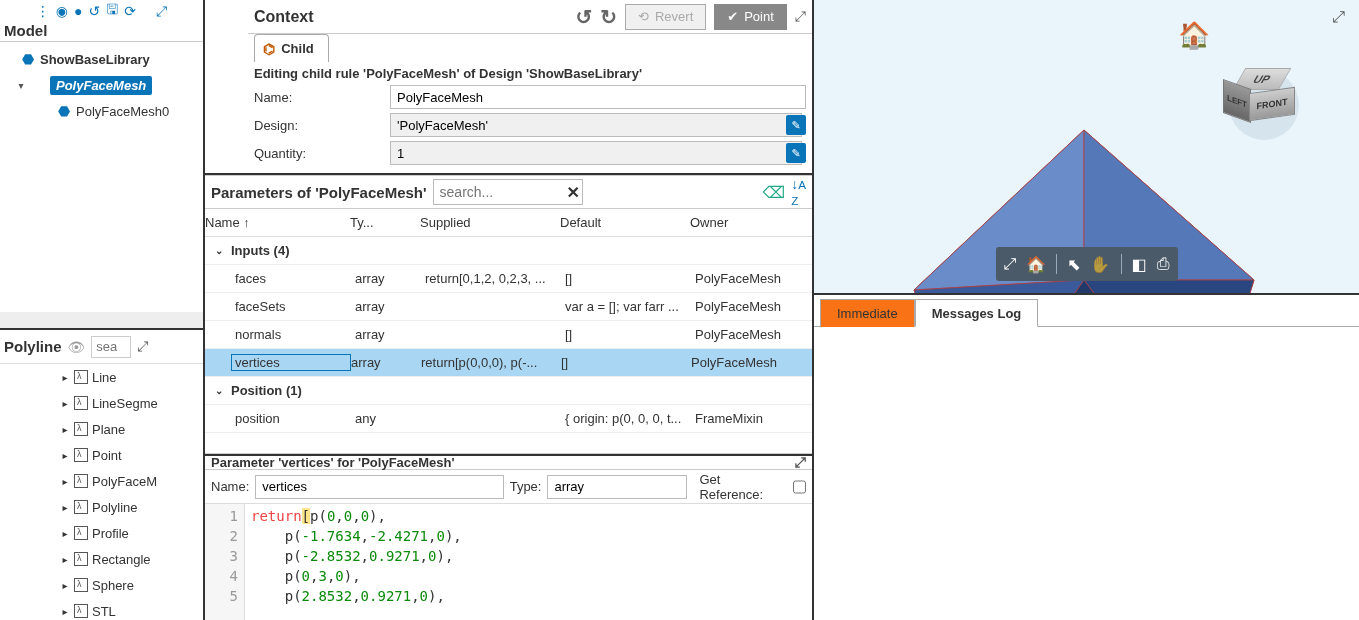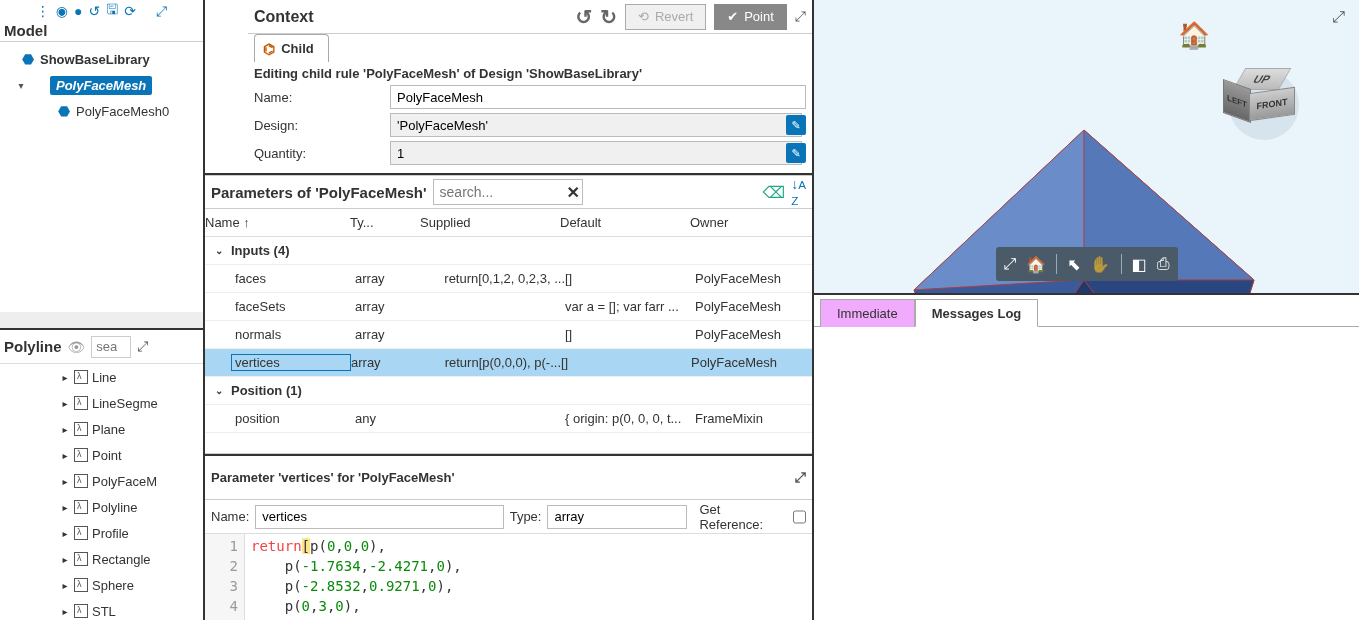--- a/index.html
+++ b/index.html
@@ -63,24 +63,24 @@
 .params-header .eraser { font-size: 16px; color: #2a8; cursor:pointer; }
 .params-header .sort { font-size: 14px; color: #0a74b8; cursor:pointer; }
 .grid-head { display: flex; height: 28px; align-items: center; border-bottom: 1px solid #ddd; color: #333; }
 .gh-c1 { width: 120px; } .gh-c2 { width: 70px; margin-left: 25px; } .gh-c3 { width: 140px; } .gh-c4 { width: 130px; } .gh-c5 { width: 110px; }
 .grid { flex:1; overflow:auto; }
 .group-row { display: flex; align-items: center; height: 28px; padding-left: 10px; font-weight: bold; border-bottom: 1px solid #eee; background: #fff; }
 .group-row .caret { width: 16px; font-size: 10px; }
 .data-row { display: flex; align-items: center; height: 28px; padding-left: 30px; border-bottom: 1px solid #eee; cursor:pointer; }
 .data-row.sel { background: #a9d6f3; }
 .data-row.sel .c1 { border:1px solid #0a74b8; margin-left:-4px; padding-left:3px; }
-.c1 { width: 120px; } .c2 { width: 70px; } .c3 { width: 140px; overflow:hidden; text-overflow:ellipsis; white-space:nowrap;text-align:right; } .c4 { width: 130px; overflow:hidden; text-overflow:ellipsis; white-space:nowrap; } .c5 { width: 110px; }
+.c1 { width: 120px; } .c2 { width: 70px; } .c3 { width: 140px; overflow:hidden; text-overflow:ellipsis; white-space:nowrap; } .c4 { width: 130px; overflow:hidden; text-overflow:ellipsis; white-space:nowrap; } .c5 { width: 110px; }
 
 .editor-panel { flex: 0 0 166px; display: flex; flex-direction: column; border-top: 2px solid #333; min-height:0; }
-.editor-header { height: 44px; display: flex; align-items: center; padding: 0 6px; font-weight: bold; border-bottom: 1px solid #ccc; gap: 32px; }
+.editor-header { height: 14px; display: flex; align-items: center; padding: 0 6px; font-weight: bold; border-bottom: 1px solid #ccc; gap: 32px; }
 .editor-header .spacer { flex:1; }
 .editor-form { height: 34px; display: flex; align-items: center; padding: 0 6px; gap: 6px; border-bottom:1px solid #ddd; }
 .editor-form input { height: 24px; border: 1px solid #bbb; padding: 0 6px; font-size: 13px; }
 .editor-form .name-in { width: 250px; } .editor-form .type-in { width: 140px; }
 .editor-form .spacer { flex:1; }
 .code-area { flex:1; display:flex; font-family: Menlo, Consolas, monospace; font-size:14px; overflow:auto; }
 .gutter { width: 40px; background: #f6f6f6; color: #999; text-align: right; padding: 2px 6px 0 0; line-height: 20px; border-right:1px solid #ddd; }
 .code { padding: 2px 0 0 6px; line-height: 20px; white-space: pre; }
 .kw { color: #ef4444; } .num { color: #0a8a0a; } .hl { background: #ffe58a; }
 
@@ -95,21 +95,21 @@
 .viewcube .face-front { position:absolute; top:30px; left:30px; width:46px; height:28px; background:linear-gradient(#ccc,#999); transform:skewY(-8deg); display:flex; align-items:center; justify-content:center; font-size:9px; font-weight:bold; color:#333; border:1px solid #888; }
 .viewcube .face-left { position:absolute; top:24px; left:4px; width:28px; height:34px; background:linear-gradient(#999,#666); transform:skewY(20deg); display:flex; align-items:center; justify-content:center; font-size:8px; font-weight:bold; color:#333; border:1px solid #777; }
 .expand-3d { position:absolute; top:8px; right:14px; color:#555; font-size:16px; }
 
 .bottom-toolbar { position:absolute; bottom:12px; left:50%; transform:translateX(-50%); height:34px; background:#4a5a68; border-radius:3px; display:flex; align-items:center; padding:0 8px; gap:10px; color:#fff; font-size:16px; }
 .bottom-toolbar .sep { width:1px; height:20px; background:#9ab; }
 .bottom-toolbar span { cursor:pointer; }
 .bottom-toolbar .hand { color:#cde; opacity:0.6; }
 
 .tabs-bottom { height:32px; display:flex; align-items:flex-end; border-bottom:1px solid #aaa; padding-left:6px; gap:0; }
-.btab { height:28px; padding:0 16px; display:flex; align-items:center; border:1px solid #aaa; background:#f0abfc; border-bottom:none; margin-bottom:-1px; cursor:pointer; }
+.btab { height:28px; padding:0 16px; display:flex; align-items:center; border:1px solid #aaa; background:#f97316; border-bottom:none; margin-bottom:-1px; cursor:pointer; }
 .btab.active { background:#fff; font-weight:bold; border-bottom:1px solid #fff; }
 .log-area { flex:1; background:#fff; }
 </style>
 </head>
 <body>
 
 <div class="app">
 
   <div class="col-left">
     <div class="model-panel">

